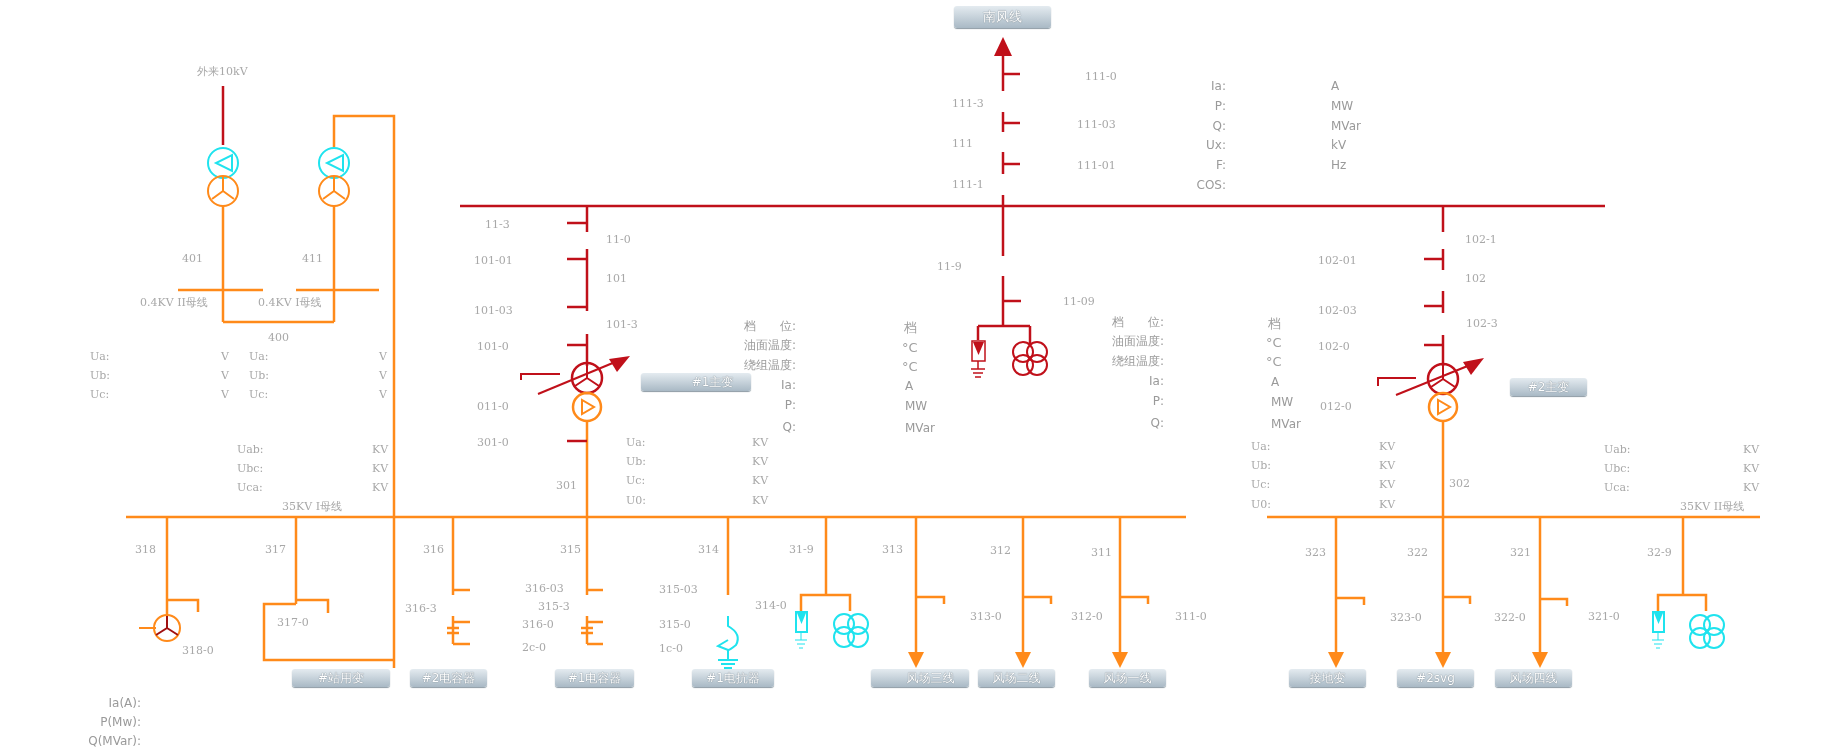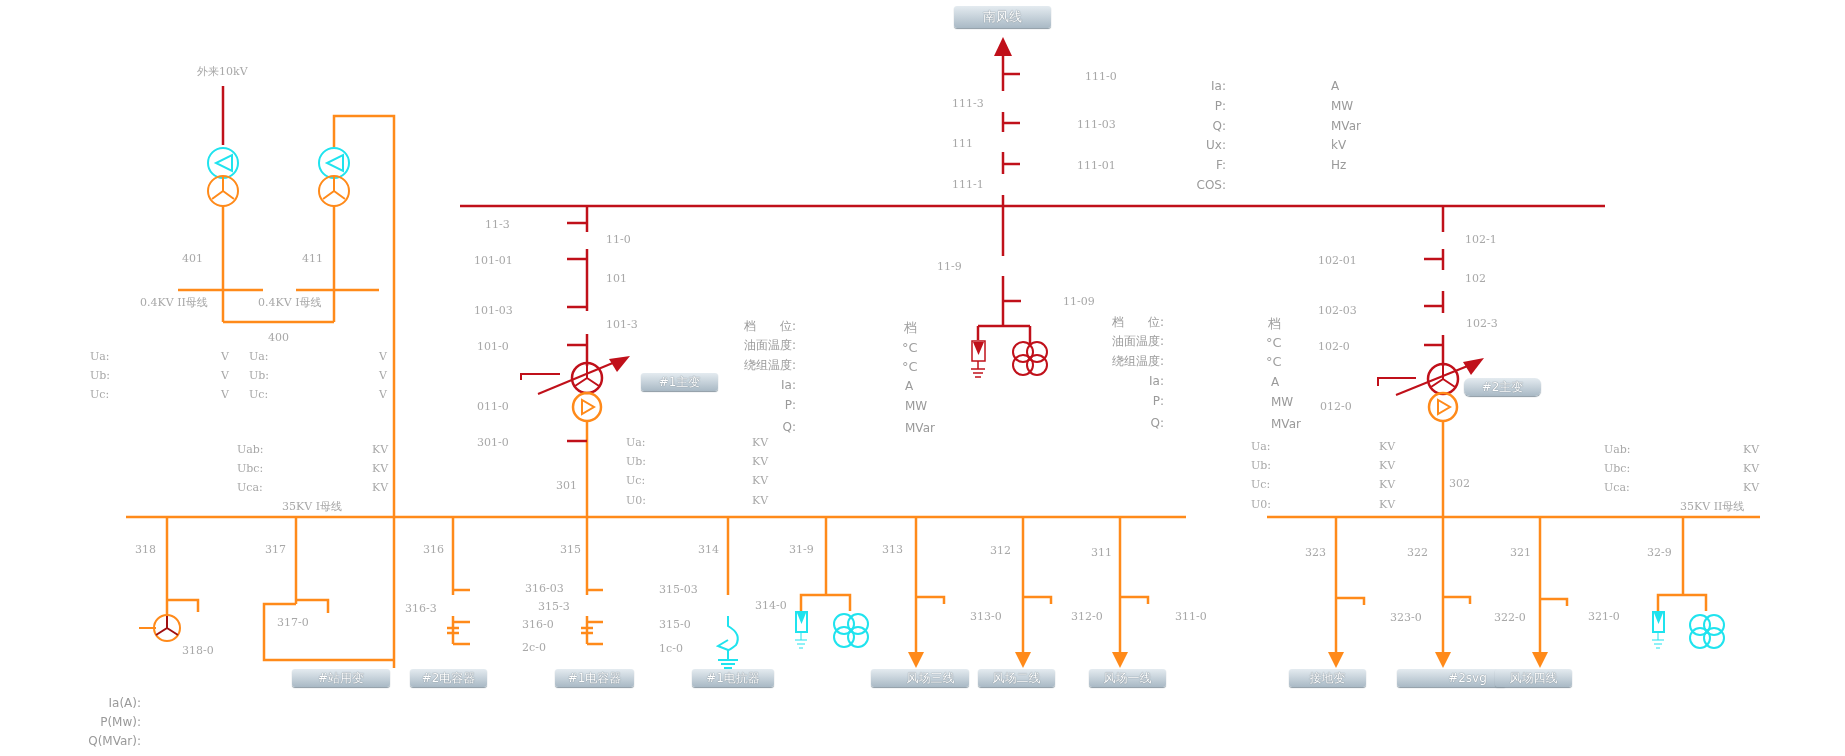--- a/index.html
+++ b/index.html
@@ -389,25 +389,25 @@
   <text class="lbl" x="1647" y="556">32-9</text>
 
   <g>
     <text class="lbl-s" x="141" y="707" text-anchor="end">Ia(A):</text>
     <text class="lbl-s" x="141" y="726" text-anchor="end">P(Mw):</text>
     <text class="lbl-s" x="141" y="745" text-anchor="end">Q(MVar):</text>
   </g>
 </svg>
 
 <div class="btn" style="left:954px;top:6px;width:97px;height:22px;line-height:22px;font-size:13px;">南风线</div>
-<div class="btn" style="left:641px;top:373px;width:77px;">#1主变</div>
-<div class="btn" style="left:1464px;top:378px;width:77px;border-radius:6px;">#2主变</div>
+<div class="btn" style="left:641px;top:373px;width:77px;padding-left:33px;">#1主变</div>
+<div class="btn" style="left:1510px;top:378px;width:77px;">#2主变</div>
 
 <div class="btn" style="left:292px;top:669px;width:98px;">#站用变</div>
 <div class="btn" style="left:410px;top:669px;width:77px;">#2电容器</div>
 <div class="btn" style="left:555px;top:669px;width:79px;">#1电容器</div>
 <div class="btn" style="left:692px;top:669px;width:82px;">#1电抗器</div>
 <div class="btn" style="left:871px;top:669px;width:77px;padding-left:21px;">风场三线</div>
 <div class="btn" style="left:978px;top:669px;width:77px;">风场二线</div>
 <div class="btn" style="left:1076px;top:669px;width:77px;margin-left:13px;">风场一线</div>
 <div class="btn" style="left:1289px;top:669px;width:77px;">接地变</div>
-<div class="btn" style="left:1397px;top:669px;width:77px;padding-left:32px;">#2svg</div>
+<div class="btn" style="left:1397px;top:669px;width:77px;">#2svg</div>
 <div class="btn" style="left:1495px;top:669px;width:77px;">风场四线</div>
 
 </body></html>

